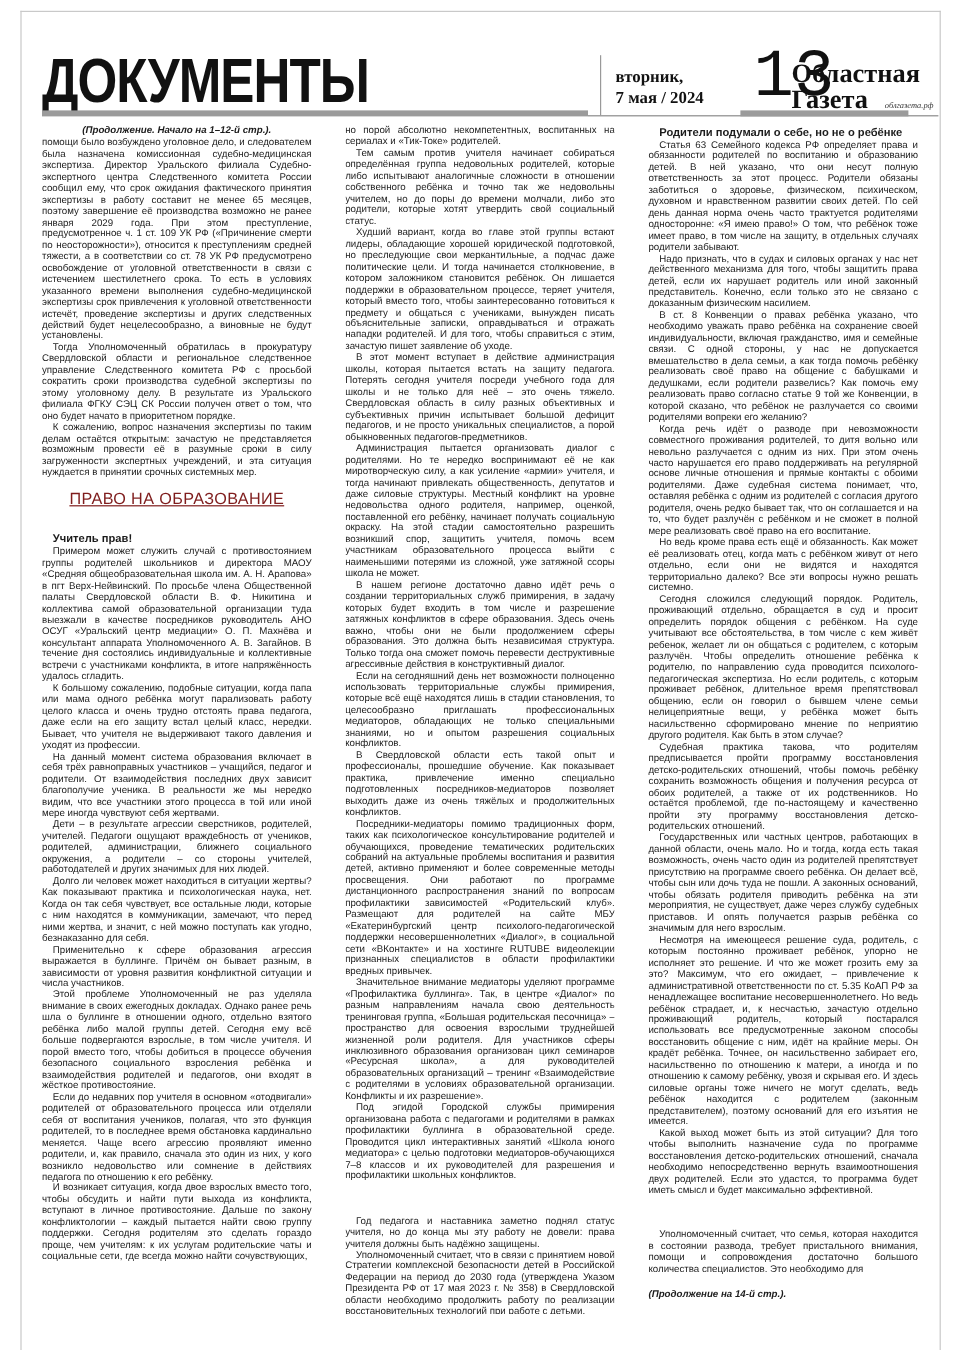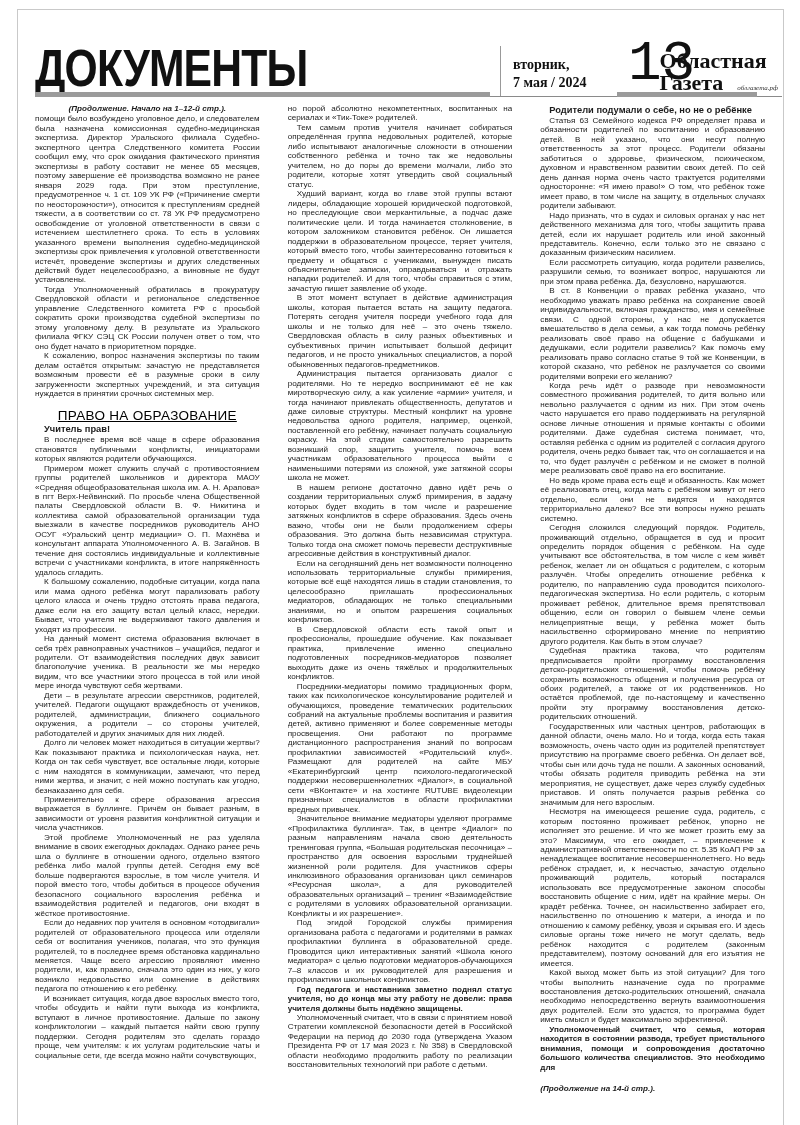--- a/index.html
+++ b/index.html
@@ -22,25 +22,25 @@
   .hdr-bar1{position:absolute;left:35px;top:92px;width:455px;height:5px;background:#9b9b9b;}
   .hdr-line{position:absolute;left:490px;right:18px;top:96px;height:1px;background:#8a8a8a;}
   .hdr-bar2{position:absolute;left:617px;top:92px;width:140px;height:5px;background:#9b9b9b;}
   
   .cols{position:absolute;left:35px;right:35px;top:104px;bottom:30px;display:flex;gap:28px;}
   .col{flex:1 1 0;overflow:hidden;text-align:justify;font-size:8.1px;line-height:1.17;
        hyphens:auto;-webkit-hyphens:auto;}
   .blk{margin:0;}
   .p{text-indent:9px;}
   .p0{text-indent:0;}
-  .bold{font-weight:bold;text-indent:9px;}
+  .bold{font-weight:normal;text-indent:9px;margin-top:28px;}
   .cont{font-weight:bold;font-style:italic;text-align:center;text-indent:0;margin-bottom:1px;}
   .cont-end{font-weight:bold;font-style:italic;text-align:left;text-indent:0;margin-top:12px;}
   .section{text-align:center;font-size:13.5px;letter-spacing:0.3px;text-decoration:underline;
-       text-indent:0;margin:9px 0 1px 0;color:#000000;font-weight:normal;}
+       text-indent:0;margin:9px 0 21px 0;color:#7f1d1d;font-weight:normal;}
   .sub{font-weight:bold;font-size:9.3px;text-indent:9px;text-align:left;margin-top:1px;}
 </style>
 </head>
 <body>
 
 <div class="page">
   <div class="frame"></div>
 
   <div class="masthead-title">ДОКУМЕНТЫ</div>
   <div class="hdr-vline"></div>
@@ -58,21 +58,20 @@
   <div class="hdr-bar2"></div>
 
   <div class="cols">
     <div class="col">
         <div class="blk cont">(Продолжение. Начало на 1–12-й стр.).</div>
         <div class="blk p0">помощи было возбуждено уголовное дело, и следователем была назначена комиссионная судебно-медицинская экспертиза. Директор Уральского филиала Судебно-экспертного центра Следственного комитета России сообщил ему, что срок ожидания фактического принятия экспертизы в работу составит не менее 65 месяцев, поэтому завершение её производства возможно не ранее января 2029 года. При этом преступление, предусмотренное ч. 1 ст. 109 УК РФ («Причинение смерти по неосторожности»), относится к преступлениям средней тяжести, а в соответствии со ст. 78 УК РФ предусмотрено освобождение от уголовной ответственности в связи с истечением шестилетнего срока. То есть в условиях указанного времени выполнения судебно-медицинской экспертизы срок привлечения к уголовной ответственности истечёт, проведение экспертизы и других следственных действий будет нецелесообразно, а виновные не будут установлены.</div>
         <div class="blk p">Тогда Уполномоченный обратилась в прокуратуру Свердловской области и региональное следственное управление Следственного комитета РФ с просьбой сократить сроки производства судебной экспертизы по этому уголовному делу. В результате из Уральского филиала ФГКУ СЭЦ СК России получен ответ о том, что оно будет начато в приоритетном порядке.</div>
         <div class="blk p">К сожалению, вопрос назначения экспертизы по таким делам остаётся открытым: зачастую не представляется возможным провести её в разумные сроки в силу загруженности экспертных учреждений, и эта ситуация нуждается в принятии срочных системных мер.</div>
         <div class="blk section">ПРАВО НА ОБРАЗОВАНИЕ</div>
         <div class="blk sub">Учитель прав!</div>
-        <div class="blk p">В последнее время всё чаще в сфере образования становятся публичными конфликты, инициаторами которых являются родители обучающихся.</div>
         <div class="blk p">Примером может служить случай с противостоянием группы родителей школьников и директора МАОУ «Средняя общеобразовательная школа им. А. Н. Арапова» в пгт Верх-Нейвинский. По просьбе члена Общественной палаты Свердловской области В. Ф. Никитина и коллектива самой образовательной организации туда выезжали в качестве посредников руководитель АНО ОСУГ «Уральский центр медиации» О. П. Махнёва и консультант аппарата Уполномоченного А. В. Загайнов. В течение дня состоялись индивидуальные и коллективные встречи с участниками конфликта, в итоге напряжённость удалось сгладить.</div>
         <div class="blk p">К большому сожалению, подобные ситуации, когда папа или мама одного ребёнка могут парализовать работу целого класса и очень трудно отстоять права педагога, даже если на его защиту встал целый класс, нередки. Бывает, что учителя не выдерживают такого давления и уходят из профессии.</div>
         <div class="blk p">На данный момент система образования включает в себя трёх равноправных участников – учащийся, педагог и родители. От взаимодействия последних двух зависит благополучие ученика. В реальности же мы нередко видим, что все участники этого процесса в той или иной мере иногда чувствуют себя жертвами.</div>
         <div class="blk p">Дети – в результате агрессии сверстников, родителей, учителей. Педагоги ощущают враждебность от учеников, родителей, администрации, ближнего социального окружения, а родители – со стороны учителей, работодателей и других значимых для них людей.</div>
         <div class="blk p">Долго ли человек может находиться в ситуации жертвы? Как показывают практика и психологическая наука, нет. Когда он так себя чувствует, все остальные люди, которые с ним находятся в коммуникации, замечают, что перед ними жертва, и значит, с ней можно поступать как угодно, безнаказанно для себя.</div>
         <div class="blk p">Применительно к сфере образования агрессия выражается в буллинге. Причём он бывает разным, в зависимости от уровня развития конфликтной ситуации и числа участников.</div>
         <div class="blk p">Этой проблеме Уполномоченный не раз уделяла внимание в своих ежегодных докладах. Однако ранее речь шла о буллинге в отношении одного, отдельно взятого ребёнка либо малой группы детей. Сегодня ему всё больше подвергаются взрослые, в том числе учителя. И порой вместо того, чтобы добиться в процессе обучения безопасного социального взросления ребёнка и взаимодействия родителей и педагогов, они входят в жёсткое противостояние.</div>
         <div class="blk p">Если до недавних пор учителя в основном «отодвигали» родителей от образовательного процесса или отделяли себя от воспитания учеников, полагая, что это функция родителей, то в последнее время обстановка кардинально меняется. Чаще всего агрессию проявляют именно родители, и, как правило, сначала это один из них, у кого возникло недовольство или сомнение в действиях педагога по отношению к его ребёнку.</div>
         <div class="blk p">И возникает ситуация, когда двое взрослых вместо того, чтобы обсудить и найти пути выхода из конфликта, вступают в личное противостояние. Дальше по закону конфликтологии – каждый пытается найти свою группу поддержки. Сегодня родителям это сделать гораздо проще, чем учителям: к их услугам родительские чаты и социальные сети, где всегда можно найти сочувствующих,</div>
       </div>
@@ -88,21 +87,20 @@
         <div class="blk p">Посредники-медиаторы помимо традиционных форм, таких как психологическое консультирование родителей и обучающихся, проведение тематических родительских собраний на актуальные проблемы воспитания и развития детей, активно применяют и более современные методы просвещения. Они работают по программе дистанционного распространения знаний по вопросам профилактики зависимостей «Родительский клуб». Размещают для родителей на сайте МБУ «Екатеринбургский центр психолого-педагогической поддержки несовершеннолетних «Диалог», в социальной сети «ВКонтакте» и на хостинге RUTUBE видеолекции признанных специалистов в области профилактики вредных привычек.</div>
         <div class="blk p">Значительное внимание медиаторы уделяют программе «Профилактика буллинга». Так, в центре «Диалог» по разным направлениям начала свою деятельность тренинговая группа, «Большая родительская песочница» – пространство для освоения взрослыми труднейшей жизненной роли родителя. Для участников сферы инклюзивного образования организован цикл семинаров «Ресурсная школа», а для руководителей образовательных организаций – тренинг «Взаимодействие с родителями в условиях образовательной организации. Конфликты и их разрешение».</div>
         <div class="blk p">Под эгидой Городской службы примирения организована работа с педагогами и родителями в рамках профилактики буллинга в образовательной среде. Проводится цикл интерактивных занятий «Школа юного медиатора» с целью подготовки медиаторов-обучающихся 7–8 классов и их руководителей для разрешения и профилактики школьных конфликтов.</div>
         <div class="blk bold">Год педагога и наставника заметно поднял статус учителя, но до конца мы эту работу не довели: права учителя должны быть надёжно защищены.</div>
         <div class="blk p">Уполномоченный считает, что в связи с принятием новой Стратегии комплексной безопасности детей в Российской Федерации на период до 2030 года (утверждена Указом Президента РФ от 17 мая 2023 г. № 358) в Свердловской области необходимо продолжить работу по реализации восстановительных технологий при работе с детьми.</div>
       </div>
     <div class="col">
         <div class="blk sub">Родители подумали о себе, но не о ребёнке</div>
         <div class="blk p">Статья 63 Семейного кодекса РФ определяет права и обязанности родителей по воспитанию и образованию детей. В ней указано, что они несут полную ответственность за этот процесс. Родители обязаны заботиться о здоровье, физическом, психическом, духовном и нравственном развитии своих детей. По сей день данная норма очень часто трактуется родителями односторонне: «Я имею право!» О том, что ребёнок тоже имеет право, в том числе на защиту, в отдельных случаях родители забывают.</div>
         <div class="blk p">Надо признать, что в судах и силовых органах у нас нет действенного механизма для того, чтобы защитить права детей, если их нарушает родитель или иной законный представитель. Конечно, если только это не связано с доказанным физическим насилием.</div>
-        <div class="blk p">Если рассмотреть ситуацию, когда родители развелись, разрушили семью, то возникает вопрос, нарушаются ли при этом права ребёнка. Да, безусловно, нарушаются.</div>
         <div class="blk p">В ст. 8 Конвенции о правах ребёнка указано, что необходимо уважать право ребёнка на сохранение своей индивидуальности, включая гражданство, имя и семейные связи. С одной стороны, у нас не допускается вмешательство в дела семьи, а как тогда помочь ребёнку реализовать своё право на общение с бабушками и дедушками, если родители развелись? Как помочь ему реализовать право согласно статье 9 той же Конвенции, в которой сказано, что ребёнок не разлучается со своими родителями вопреки его желанию?</div>
         <div class="blk p">Когда речь идёт о разводе при невозможности совместного проживания родителей, то дитя вольно или невольно разлучается с одним из них. При этом очень часто нарушается его право поддерживать на регулярной основе личные отношения и прямые контакты с обоими родителями. Даже судебная система понимает, что, оставляя ребёнка с одним из родителей с согласия другого родителя, очень редко бывает так, что он соглашается и на то, что будет разлучён с ребёнком и не сможет в полной мере реализовать своё право на его воспитание.</div>
         <div class="blk p">Но ведь кроме права есть ещё и обязанность. Как может её реализовать отец, когда мать с ребёнком живут от него отдельно, если они не видятся и находятся территориально далеко? Все эти вопросы нужно решать системно.</div>
         <div class="blk p">Сегодня сложился следующий порядок. Родитель, проживающий отдельно, обращается в суд и просит определить порядок общения с ребёнком. На суде учитывают все обстоятельства, в том числе с кем живёт ребенок, желает ли он общаться с родителем, с которым разлучён. Чтобы определить отношение ребёнка к родителю, по направлению суда проводится психолого-педагогическая экспертиза. Но если родитель, с которым проживает ребёнок, длительное время препятствовал общению, если он говорил о бывшем члене семьи нелицеприятные вещи, у ребёнка может быть насильственно сформировано мнение по неприятию другого родителя. Как быть в этом случае?</div>
         <div class="blk p">Судебная практика такова, что родителям предписывается пройти программу восстановления детско-родительских отношений, чтобы помочь ребёнку сохранить возможность общения и получения ресурса от обоих родителей, а также от их родственников. Но остаётся проблемой, где по-настоящему и качественно пройти эту программу восстановления детско-родительских отношений.</div>
         <div class="blk p">Государственных или частных центров, работающих в данной области, очень мало. Но и тогда, когда есть такая возможность, очень часто один из родителей препятствует присутствию на программе своего ребёнка. Он делает всё, чтобы сын или дочь туда не пошли. А законных оснований, чтобы обязать родителя приводить ребёнка на эти мероприятия, не существует, даже через службу судебных приставов. И опять получается разрыв ребёнка со значимым для него взрослым.</div>
         <div class="blk p">Несмотря на имеющееся решение суда, родитель, с которым постоянно проживает ребёнок, упорно не исполняет это решение. И что же может грозить ему за это? Максимум, что его ожидает, – привлечение к административной ответственности по ст. 5.35 КоАП РФ за ненадлежащее воспитание несовершеннолетнего. Но ведь ребёнок страдает, и, к несчастью, зачастую отдельно проживающий родитель, который постарался использовать все предусмотренные законом способы восстановить общение с ним, идёт на крайние меры. Он крадёт ребёнка. Точнее, он насильственно забирает его, насильственно по отношению к матери, а иногда и по отношению к самому ребёнку, увозя и скрывая его. И здесь силовые органы тоже ничего не могут сделать, ведь ребёнок находится с родителем (законным представителем), поэтому оснований для его изъятия не имеется.</div>
         <div class="blk p">Какой выход может быть из этой ситуации? Для того чтобы выполнить назначение суда по программе восстановления детско-родительских отношений, сначала необходимо непосредственно вернуть взаимоотношения двух родителей. Если это удастся, то программа будет иметь смысл и будет максимально эффективной.</div>
         <div class="blk bold">Уполномоченный считает, что семья, которая находится в состоянии развода, требует пристального внимания, помощи и сопровождения достаточно большого количества специалистов. Это необходимо для</div>
         <div class="blk cont-end">(Продолжение на 14-й стр.).</div>

